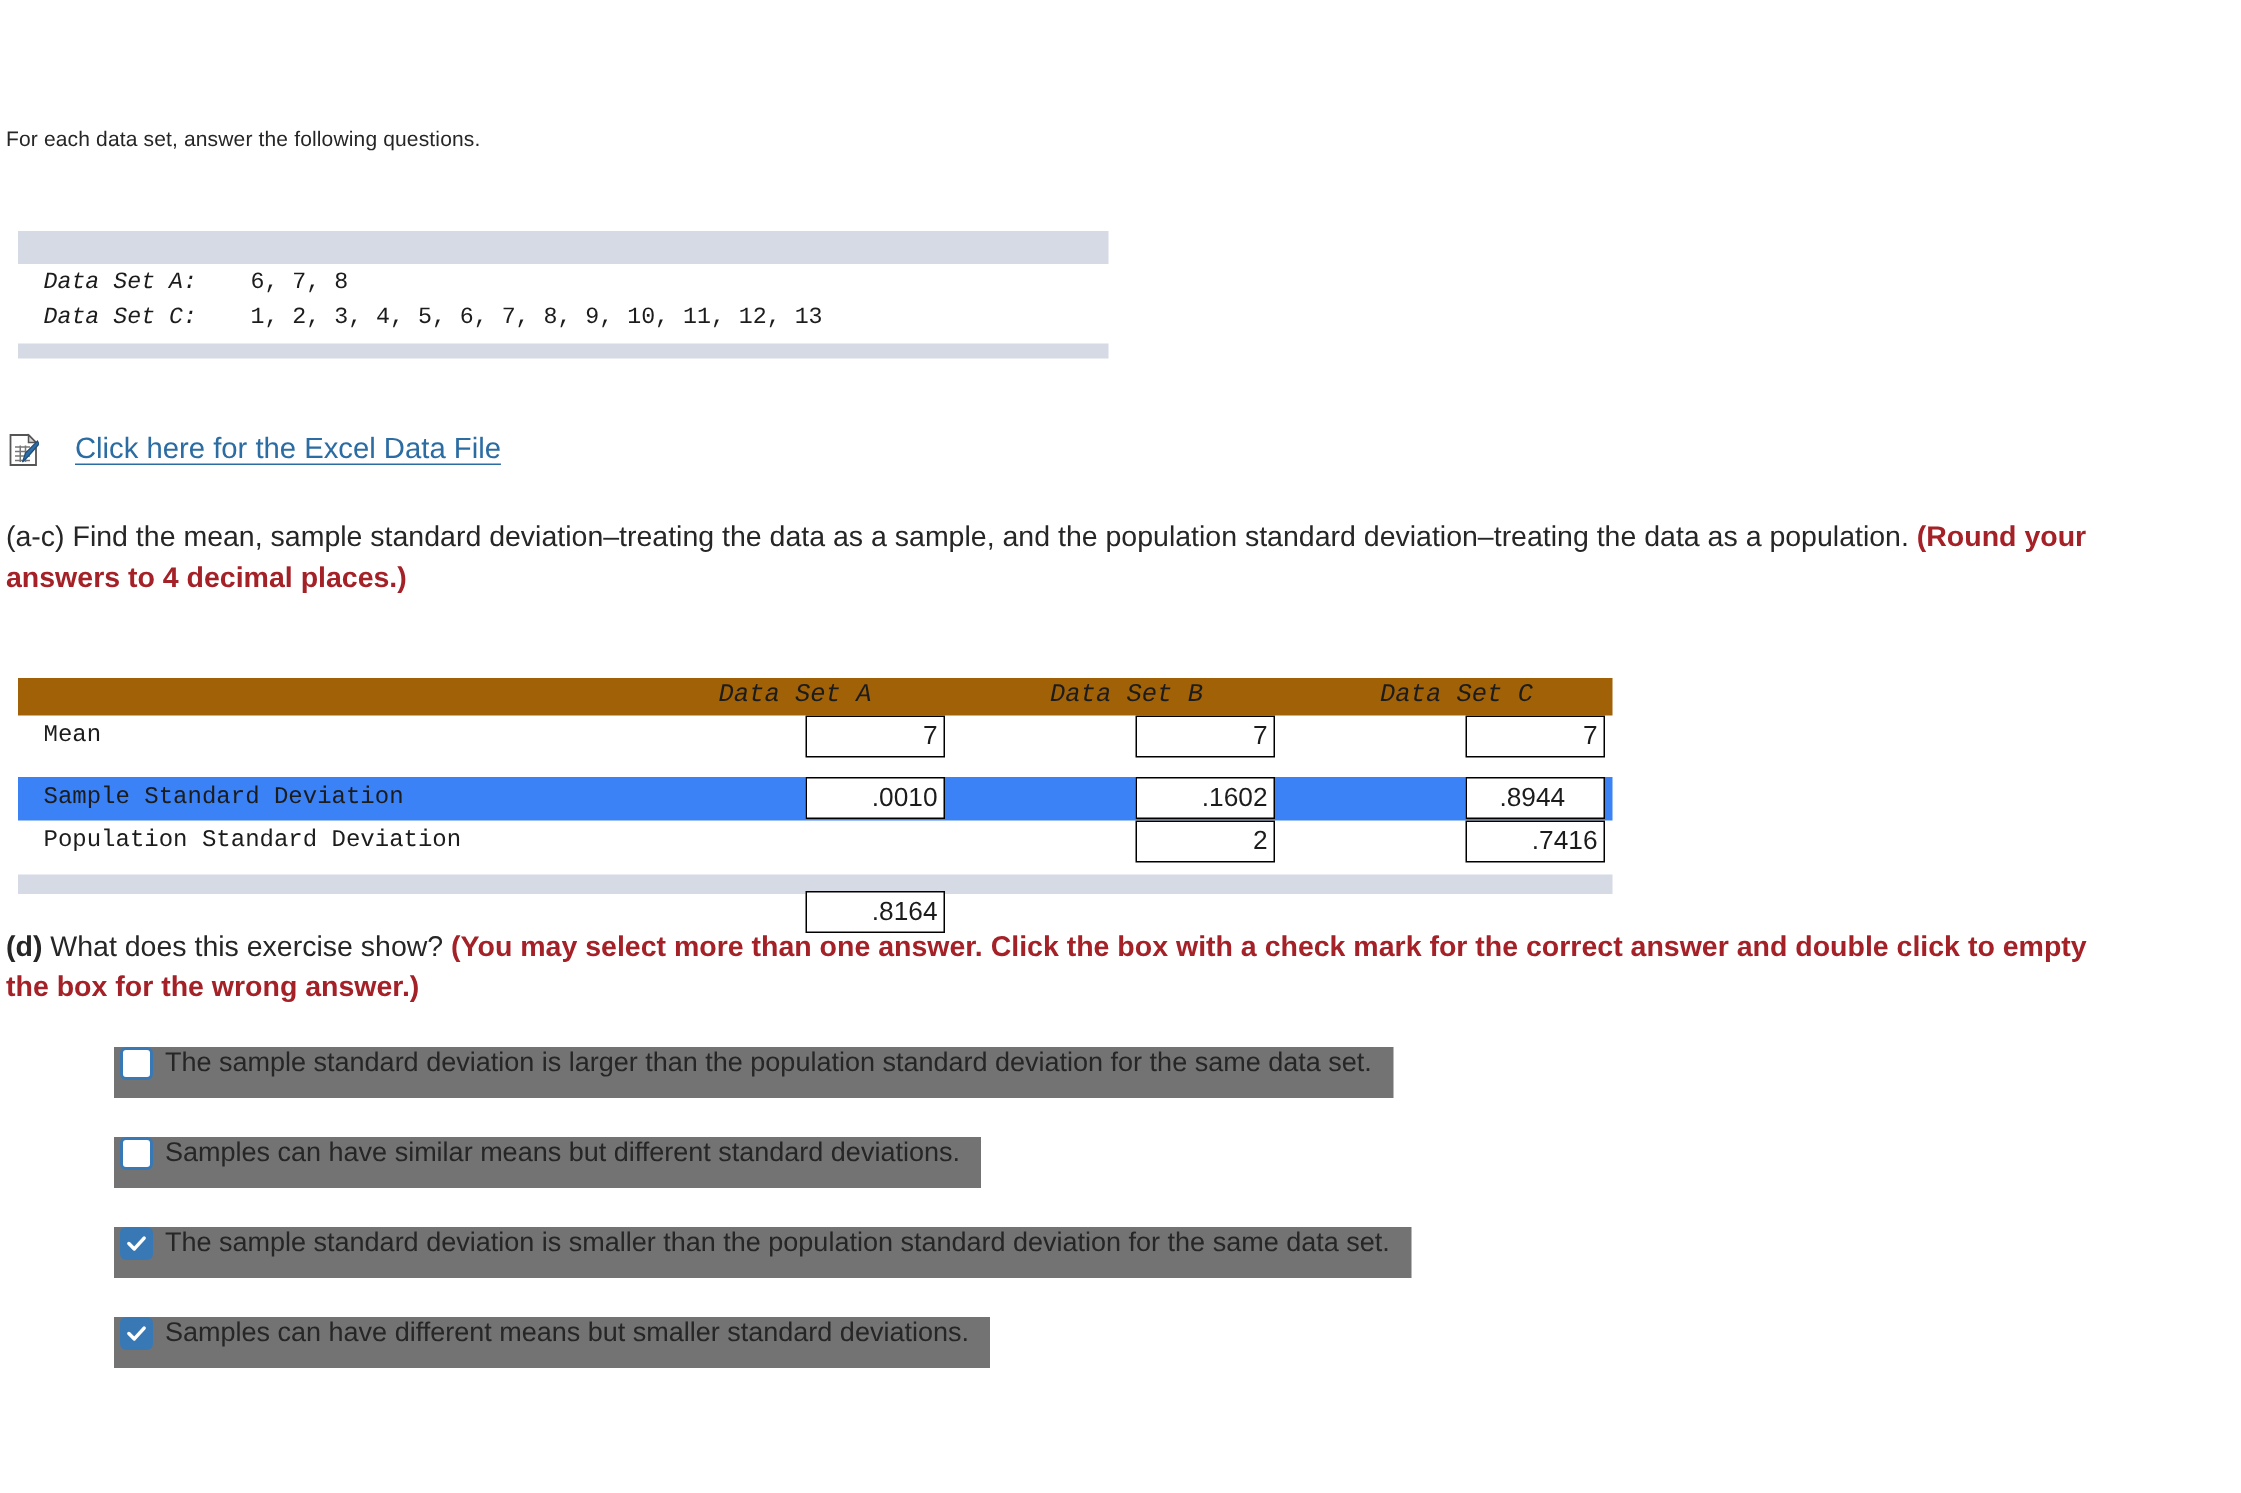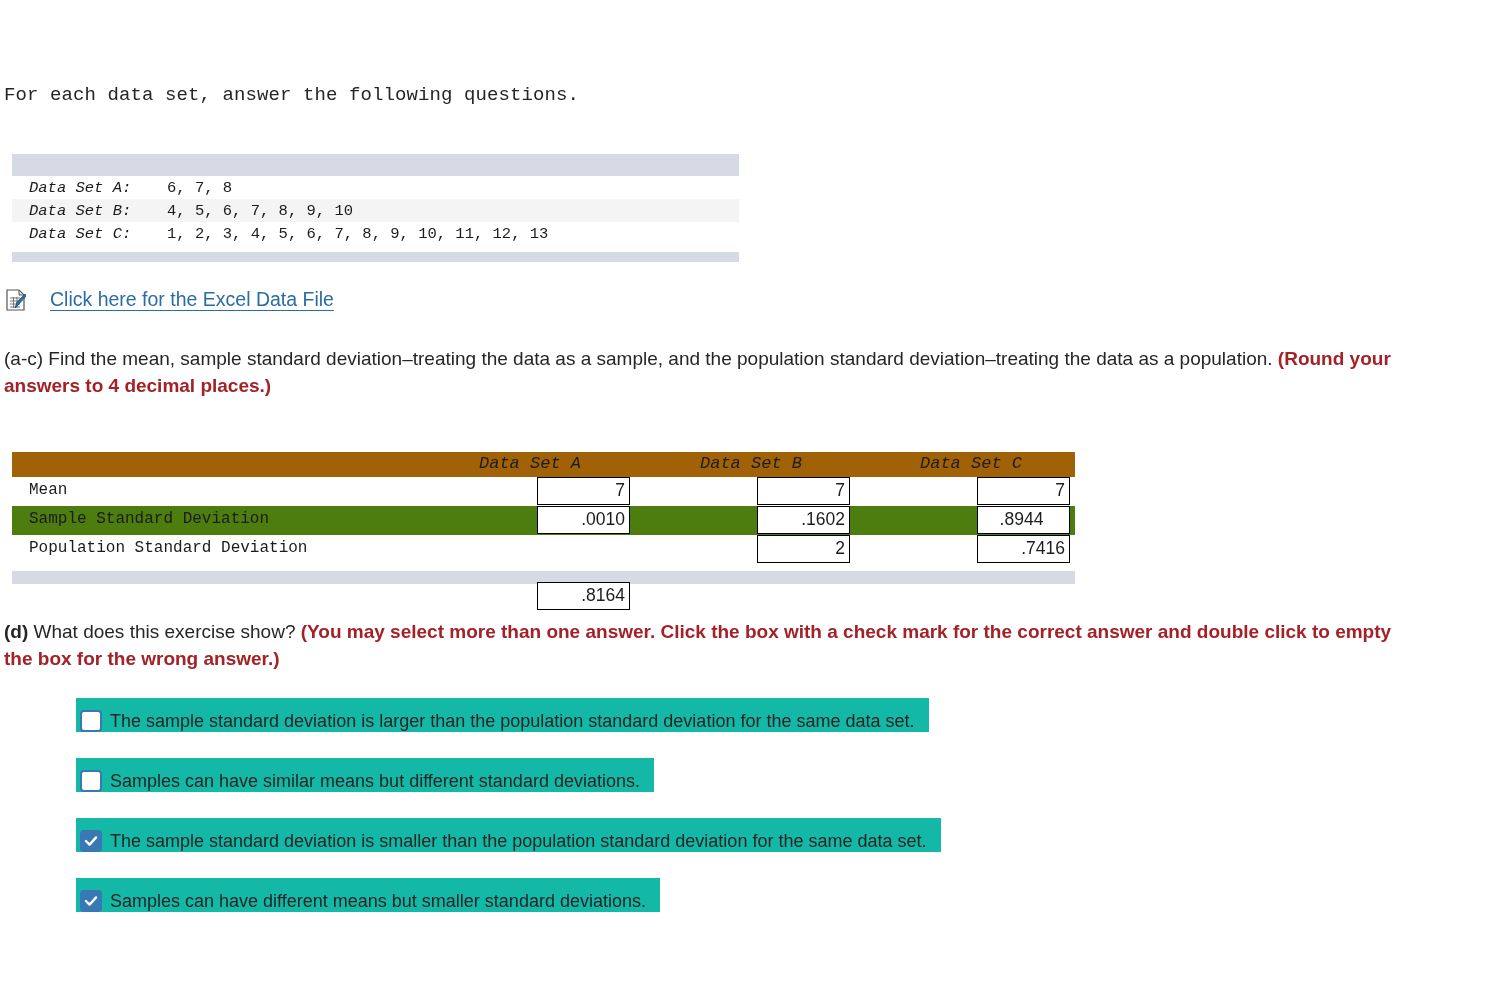--- a/index.html
+++ b/index.html
@@ -14,25 +14,24 @@
     color: #1c1c1c;
     position: relative;
     overflow: hidden;
   }
 
   
   .intro {
     position: absolute;
     left: 4px;
     top: 84px;
-    font-size: 19px;
+    font-size: 14px;
     color: #262626;
     letter-spacing: .1px;
     white-space: nowrap;
-    font-family: Liberation Mono, monospace;
   }
 
   
   .dataset-table {
     position: absolute;
     left: 12px;
     top: 138px;
     width: 727px;
     margin-top: 16px;
   }
@@ -117,21 +116,21 @@
     font-family: "Liberation Mono", "DejaVu Sans Mono", monospace;
     font-style: italic;
     font-size: 17px;
     color: #1c1c1c;
     text-align: center;
   }
   .ans-row {
     position: relative;
     height: 29px;
   }
-  .ans-row.alt { background: #4d7c0f; }
+  .ans-row.alt { background: #3b82f6; margin-top: 12px; }
   .ans-row .rlabel {
     position: absolute;
     left: 17px;
     top: 4px;
     font-family: "Liberation Mono", "DejaVu Sans Mono", monospace;
     font-size: 16px;
     color: #1c1c1c;
     white-space: nowrap;
   }
   .cellbox {
@@ -169,24 +168,24 @@
 
   
   .options {
     position: absolute;
     left: 76px;
     top: 698px;
     width: 1100px;
   }
   .opt {
     display: flex;
-    align-items: flex-end;
+    align-items: flex-start;
     height: 34px;
     margin-bottom: 26px;
-    background: #14b8a6;
+    background: #737373;
     width: max-content;
     padding-right: 14px;
   }
   .cbx {
     width: 22px;
     height: 22px;
     border-radius: 4px;
     box-sizing: border-box;
     flex: 0 0 auto;
     margin-right: 8px;
@@ -213,24 +212,20 @@
 </head>
 <body>
 
 <div class="intro">For each data set, answer the following questions.</div>
 
 <div class="dataset-table">
   <div class="band-top"></div>
   <div class="ds-row">
     <span class="ds-label">Data Set A:</span>
     <span class="ds-values">6, 7, 8</span>
-  </div>
-  <div class="ds-row alt">
-    <span class="ds-label">Data Set B:</span>
-    <span class="ds-values">4, 5, 6, 7, 8, 9, 10</span>
   </div>
   <div class="ds-row">
     <span class="ds-label">Data Set C:</span>
     <span class="ds-values">1, 2, 3, 4, 5, 6, 7, 8, 9, 10, 11, 12, 13</span>
   </div>
   <div class="band-bottom"></div>
 </div>
 
 <div class="excel-link-wrap">
   <span>

